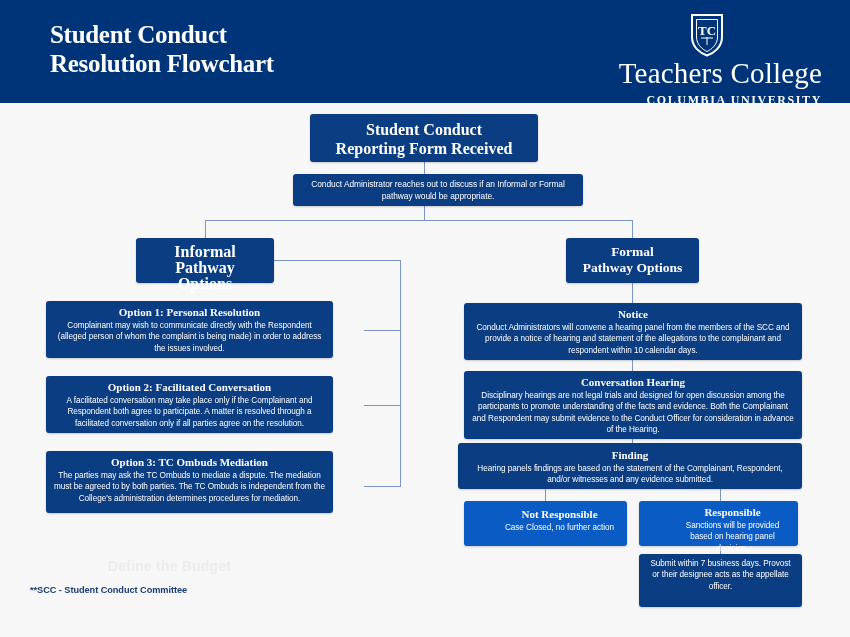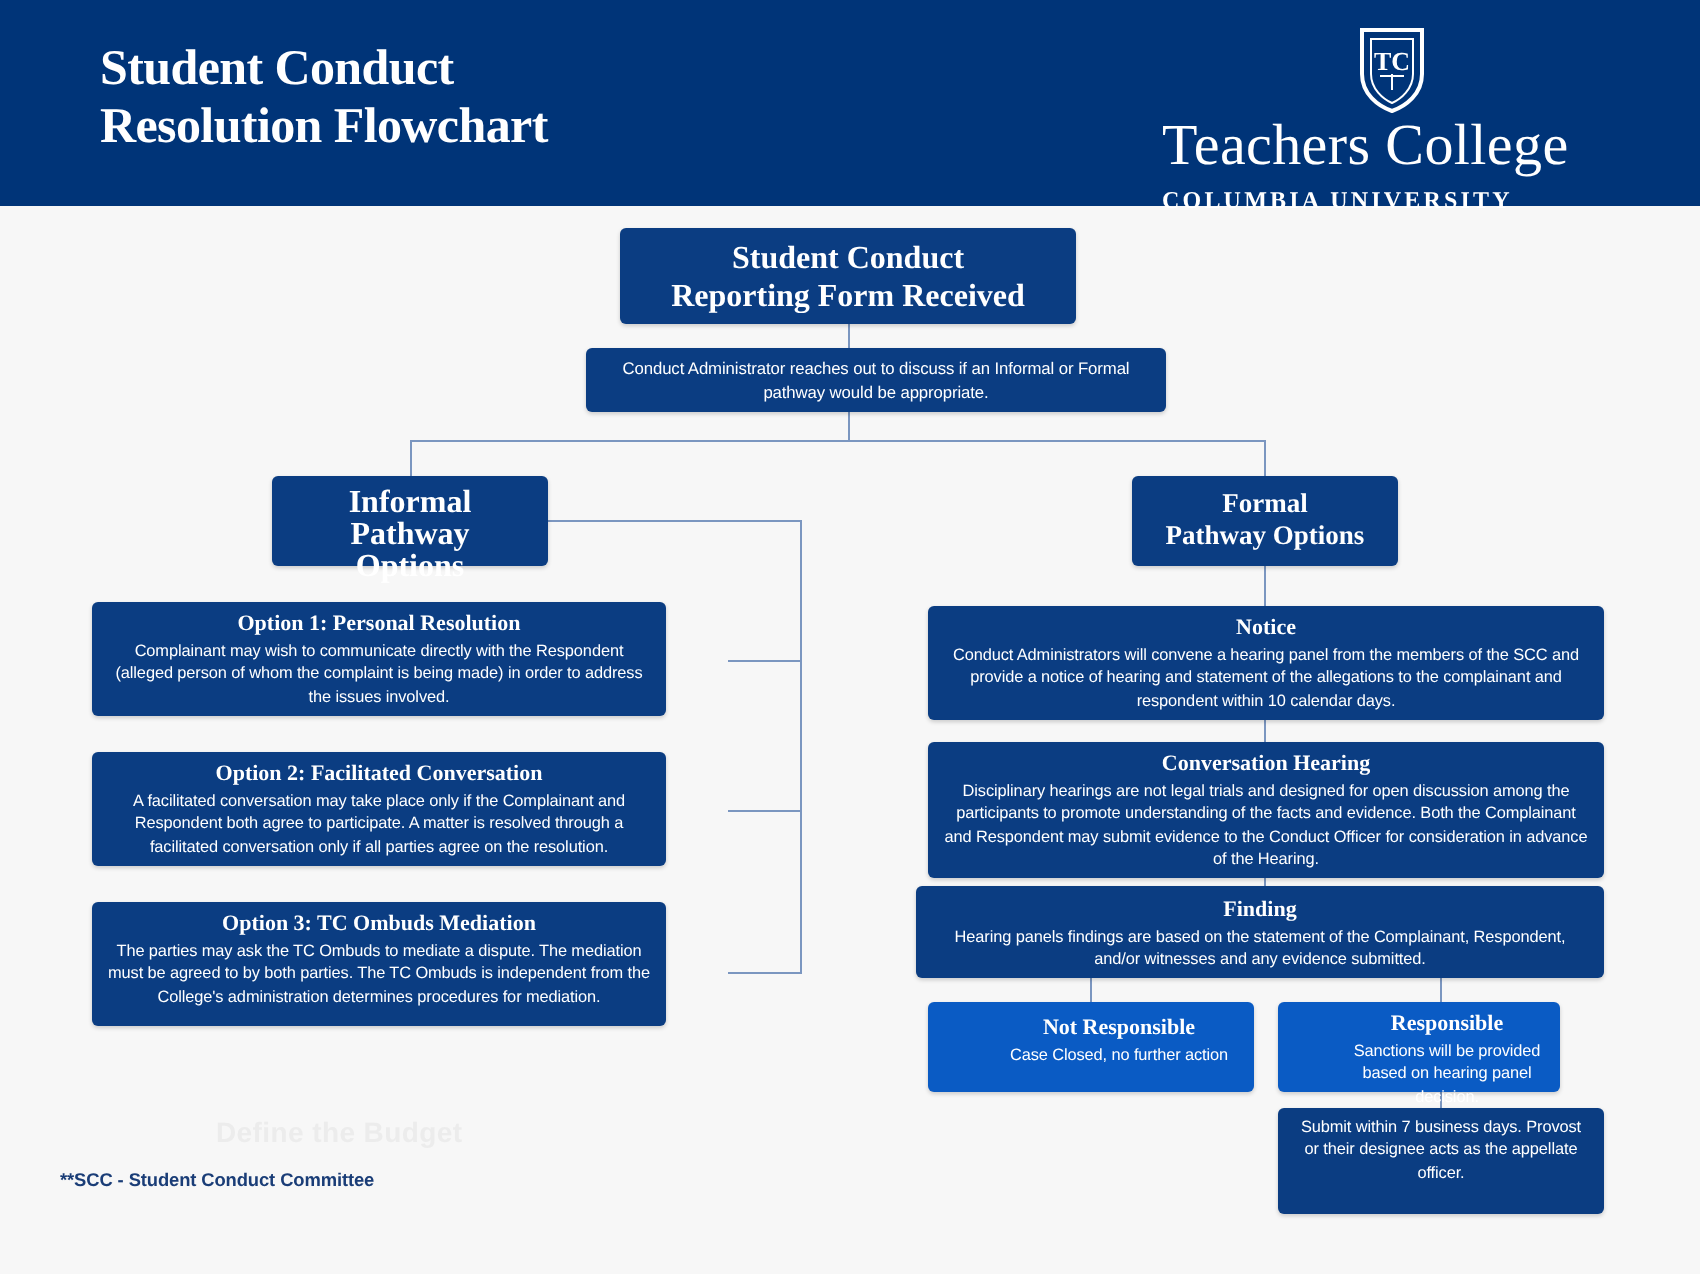--- a/index.html
+++ b/index.html
@@ -31,24 +31,24 @@
     font-family: "Liberation Serif", serif;
     font-weight: bold;
     font-size: 25px;
     line-height: 29px;
     letter-spacing: -0.3px;
   }
   .header-title .line2 { display: block; }
 
   .logo-block {
     position: absolute;
-    right: 39px;
+    right: 28px;
     top: 13px;
     width: 230px;
-    text-align: left;
+    text-align: right;
   }
   .shield {
     display: block;
     margin: 0 auto 1px auto;
   }
   .logo-name {
     color: #ffffff;
     font-family: "Liberation Serif", serif;
     font-size: 29px;
     line-height: 31px;
@@ -162,21 +162,21 @@
 
   
   #node-notresp {
     left: 464px; top: 398px;
     width: 163px; height: 45px;
     padding-top: 6px;
   }
   #node-notresp .title { font-size: 11px; line-height: 15px; }
   #node-resp {
     left: 639px; top: 398px;
-    width: 141px; height: 45px;
+    width: 159px; height: 45px;
     padding-top: 4px;
   }
   #node-resp .title { font-size: 11px; line-height: 15px; }
   #node-appeal {
     left: 639px; top: 451px;
     width: 163px; height: 53px;
     padding-top: 4px;
   }
   #node-appeal .title { font-size: 11px; line-height: 15px; }
 

